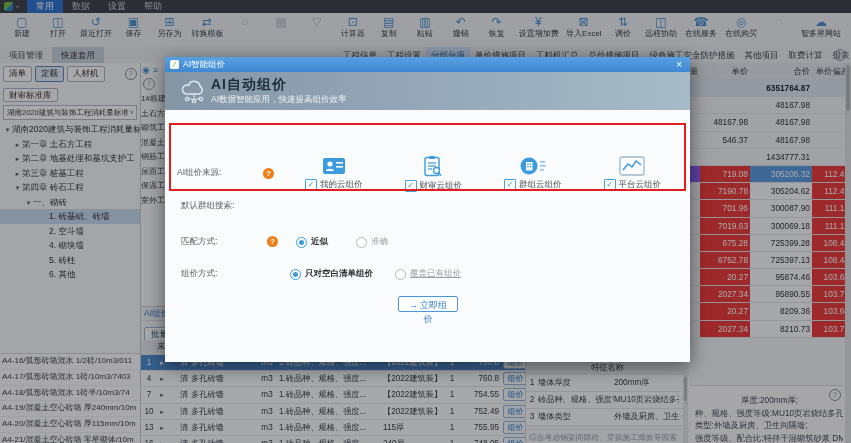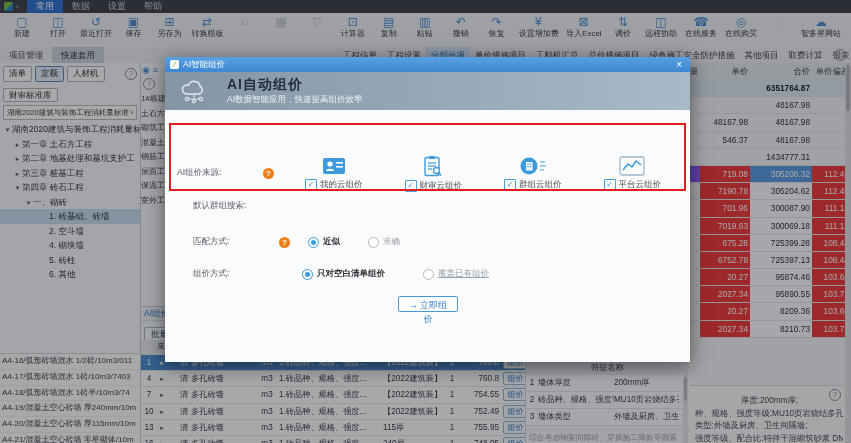--- a/index.html
+++ b/index.html
@@ -118,35 +118,35 @@
   .rp-thumb{margin:2px 1px;height:46px;background:#b2b7bd;border-radius:2px;}
 
   
   .dim{position:absolute;inset:0;background:rgba(8,10,14,.35);z-index:10;}
 
   
   .modal{position:absolute;left:165px;top:57px;width:525px;height:305px;z-index:20;background:#fafbfc;box-shadow:0 4px 18px rgba(0,0,0,.5);}
   .mtitle{height:15px;background:linear-gradient(#58a0e2,#3e88d2);color:#fff;display:flex;align-items:center;padding:0 5px;font-size:8.5px;}
   .mlogo{width:9px;height:9px;background:#fff;border-radius:2px;margin-right:4px;color:#6abf45;font-size:8px;line-height:9px;text-align:center;font-weight:bold;}
   .mclose{margin-left:auto;font-size:10px;line-height:15px;padding:0 3px;}
-  .mhead{height:38px;background:linear-gradient(90deg,#8496a6,#a7bac8);display:flex;align-items:center;padding:0 12px;gap:16px;}
+  .mhead{height:38px;background:linear-gradient(90deg,#8496a6,#a7bac8);display:flex;align-items:center;padding:0 12px;gap:0;}
   .mh-title{font-size:14px;font-weight:bold;color:#232f3d;letter-spacing:1px;line-height:16px;}
   .mh-sub{font-size:8.5px;color:#eef3f7;margin-top:2px;}
   .mbody{position:relative;height:252px;font-size:8.5px;color:#565c63;}
   .redbox{position:absolute;left:4px;top:13px;width:513px;height:64px;border:2px solid #e01e1e;z-index:5;pointer-events:none;}
   .srcrow{position:absolute;left:0;top:31px;height:64px;width:100%;display:flex;align-items:center;}
   .src-label{width:86px;padding-left:12px;flex:none;}
   .help-o{width:11px;height:11px;border-radius:50%;background:#ef7d18;color:#fff;font-size:8px;line-height:11px;text-align:center;font-weight:bold;flex:none;}
   .help-o::after{content:"?";}
   .opts{flex:1;display:flex;margin:0 8px 0 10px;}
   .opt{flex:1;display:flex;flex-direction:column;align-items:center;justify-content:center;gap:3px;}
   .optlb{display:flex;align-items:center;gap:3px;font-size:8.5px;color:#4a5056;}
   .cb{width:10px;height:10px;border:1px solid #45a0de;background:#fff;border-radius:1px;color:#2e8fd4;font-size:8px;line-height:9px;text-align:center;}
   .cb.checked::after{content:"✓";}
-  .mrow{position:absolute;left:28px;display:flex;align-items:center;}
+  .mrow{position:absolute;left:16px;display:flex;}
   .mlabel{width:80px;flex:none;}
   .rd{width:9px;height:9px;border:1px solid #b3b9c0;border-radius:50%;background:#fff;flex:none;position:relative;}
   .mopt{display:flex;align-items:center;gap:4px;color:#9aa0a7;}
   .mopt.selected{color:#2b2f34;font-weight:bold;}
   .mopt.selected .rd{border-color:#3b9bdc;}
   .mopt.selected .rd::after{content:"";position:absolute;left:2px;top:2px;width:5px;height:5px;border-radius:50%;background:#3b9bdc;}
   .go-btn{position:absolute;left:233px;top:186px;width:60px;height:16px;border:1px solid #4a96db;border-radius:2px;background:#fdfefe;color:#2d7cc9;font-size:9px;line-height:14px;text-align:center;font-family:inherit;}
   .go-arrow{color:#2d7cc9;margin-right:2px;}
 </style>
 </head>
@@ -772,21 +772,21 @@
             <span class="rd"></span>
             <span>准确</span>
           </span>
 
       </div>
 
       <div class="mrow" style="top:158px;gap:6px;">
         <span class="mlabel">组价方式:</span>
         <span style="width:17px;"></span>
 
-          <span class="mopt selected" style="margin-right:32px;">
+          <span class="mopt selected" style="margin-right:16px;">
             <span class="rd"></span>
             <span>只对空白清单组价</span>
           </span>
 
           <span class="mopt" style="margin-right:24px;text-decoration:underline;">
             <span class="rd"></span>
             <span>覆盖已有组价</span>
           </span>
 
       </div>

